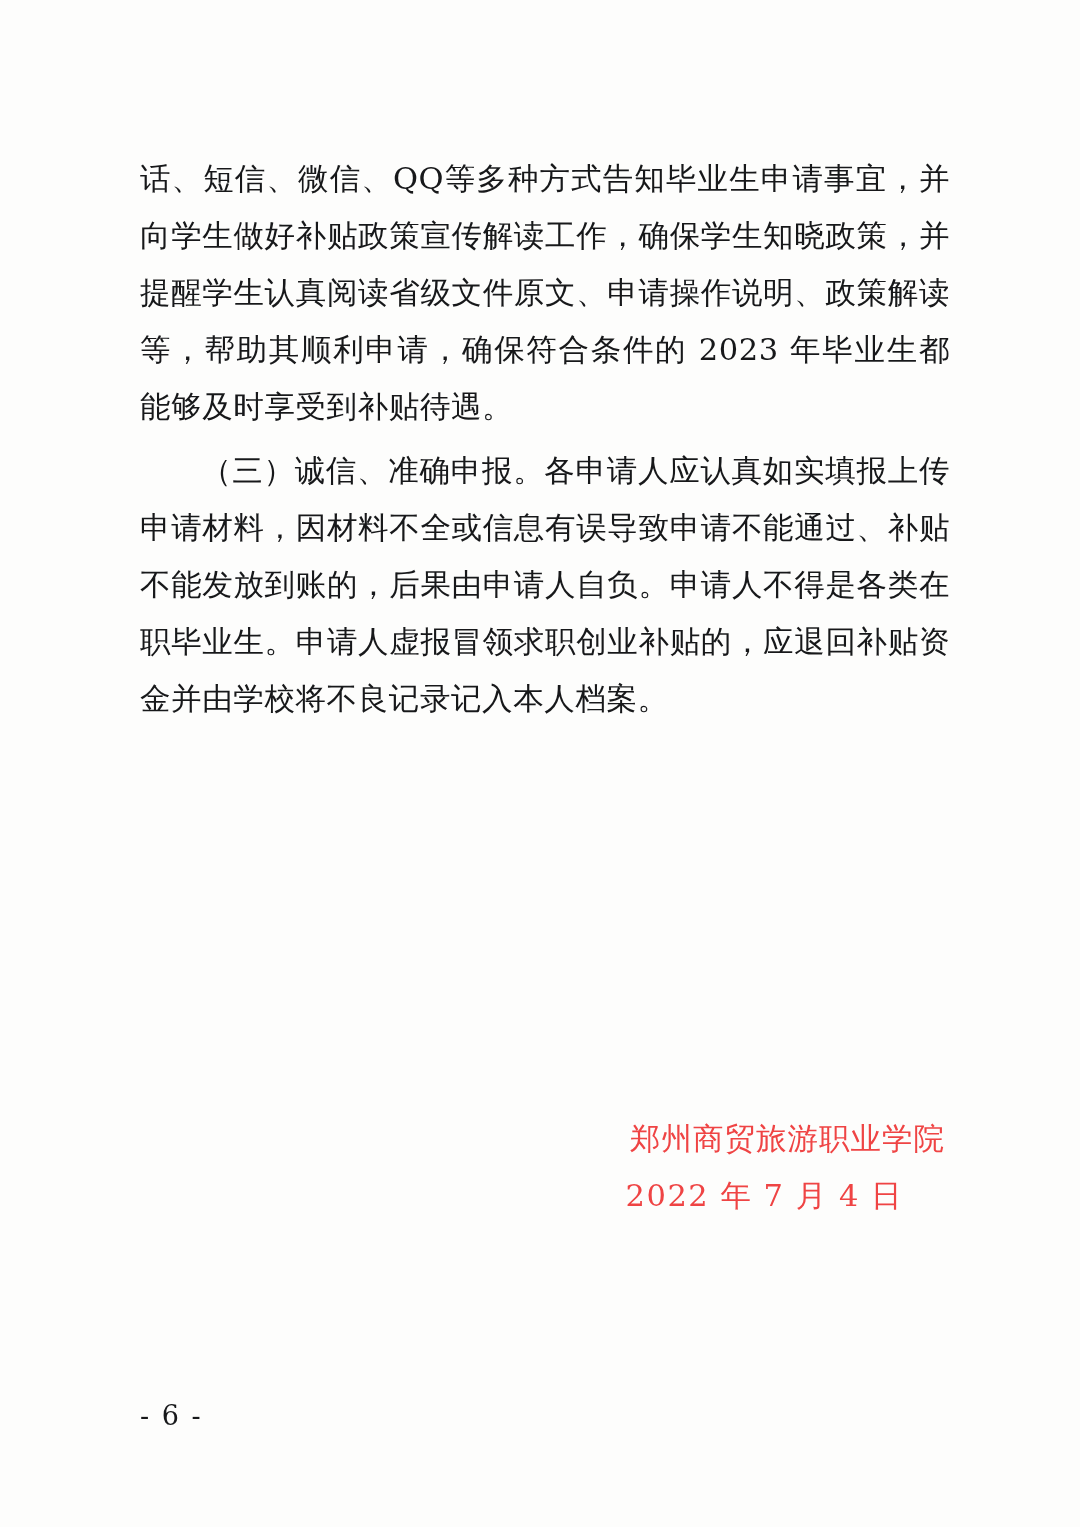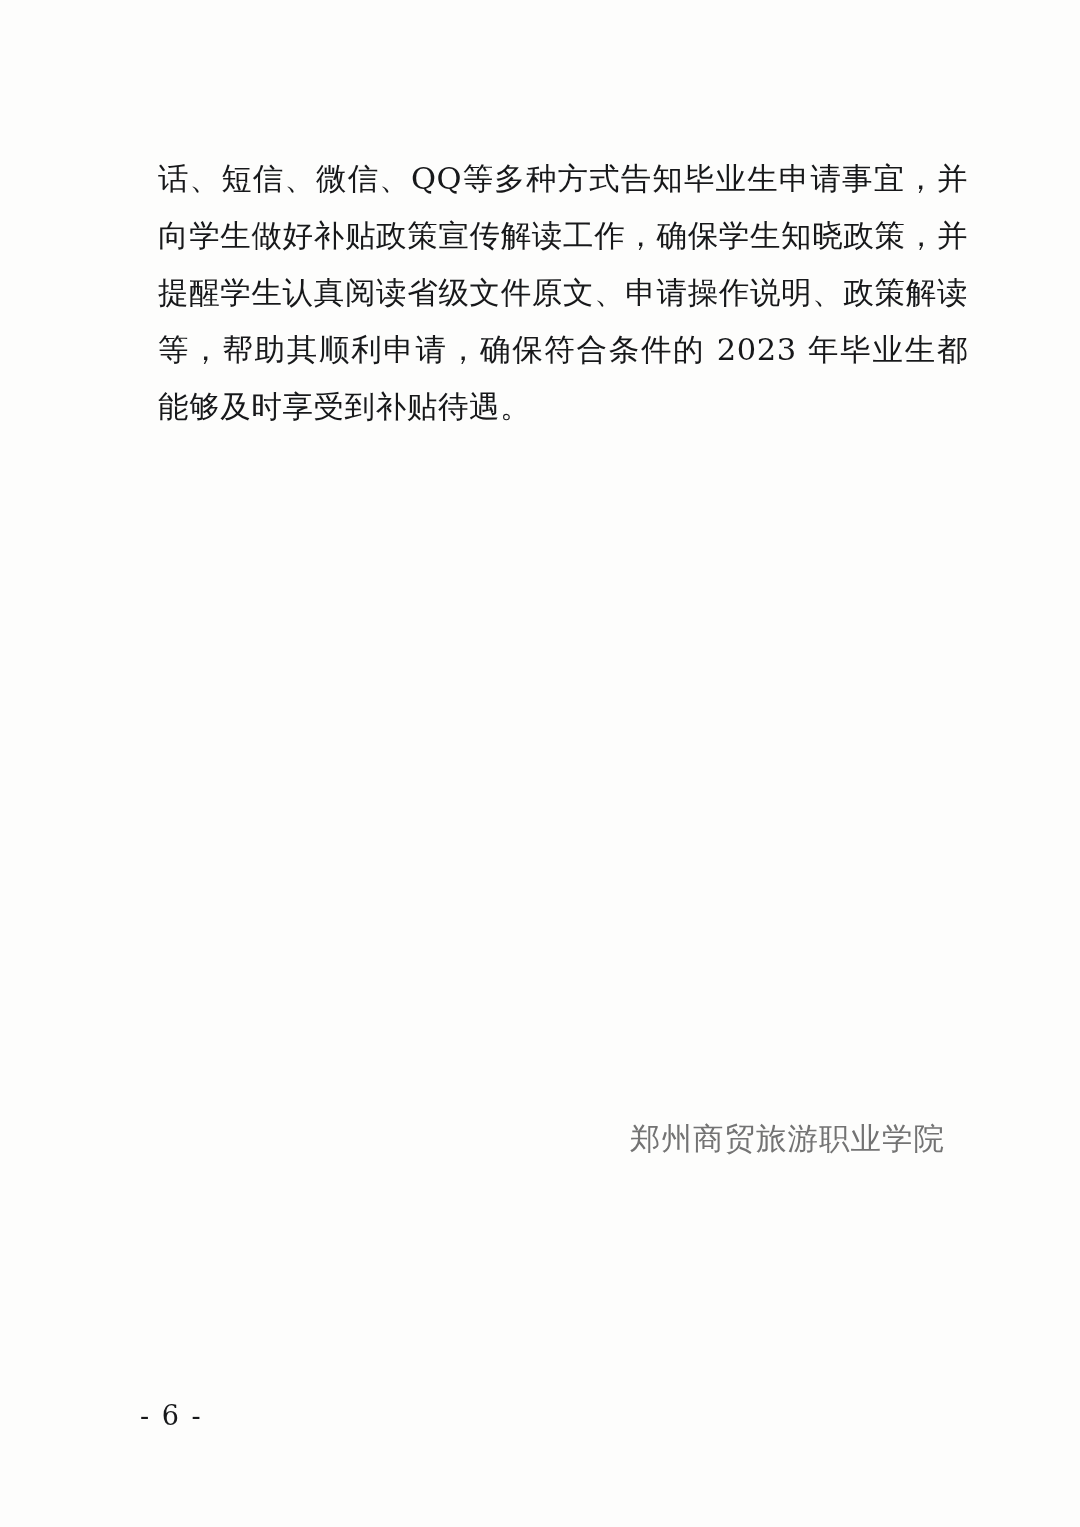--- a/index.html
+++ b/index.html
@@ -11,21 +11,21 @@
     position: relative;
     width: 1080px;
     height: 1527px;
     background: #fdfdfc;
     font-family: "DejaVu Serif", "Liberation Serif", serif;
     color: #1a1a1a;
     overflow: hidden;
   }
   .content {
     position: absolute;
-    left: 158px;
+    left: 140px;
     top: 150px;
     width: 810px;
   }
   .para {
     font-size: 30.5px;
     line-height: 57px;
     text-align: justify;
     text-justify: inter-ideograph;
     letter-spacing: 0.6px;
     margin: 0 0 0 0;
@@ -41,21 +41,21 @@
     position: absolute;
     right: 135px;
     top: 1110px;
     width: 420px;
     text-align: right;
   }
   .sig-line {
     font-size: 30.5px;
     line-height: 57px;
     letter-spacing: 1px;
-    color: #737373;
+    color: #ef4444;
     white-space: nowrap;
   }
   .sig-line.org {
     padding-right: 0px;
   }
   .sig-line.dept {
     padding-right: 66px;
   }
   .sig-line.date {
     padding-right: 42px;
@@ -70,21 +70,23 @@
     color: #17181a;
   }
 </style>
 </head>
 <body>
 
 <div class="page">
 
   <div class="content">
     <p class="para">话、短信、微信、QQ等多种方式告知毕业生申请事宜，并向学生做好补贴政策宣传解读工作，确保学生知晓政策，并提醒学生认真阅读省级文件原文、申请操作说明、政策解读等，帮助其顺利申请，确保符合条件的 2023 年毕业生都能够及时享受到补贴待遇。</p>
+    <p class="para indent">（三）诚信、准确申报。各申请人应认真如实填报上传申请材料，因材料不全或信息有误导致申请不能通过、补贴不能发放到账的，后果由申请人自负。申请人不得是各类在职毕业生。申请人虚报冒领求职创业补贴的，应退回补贴资金并由学校将不良记录记入本人档案。</p>
   </div>
 
   <div class="signature">
     <div class="sig-line org">郑州商贸旅游职业学院</div>
+    <div class="sig-line date">2022 年 7 月 4 日</div>
   </div>
 
   <div class="page-number">- 6 -</div>
 
 </div>
 
 </body></html>

